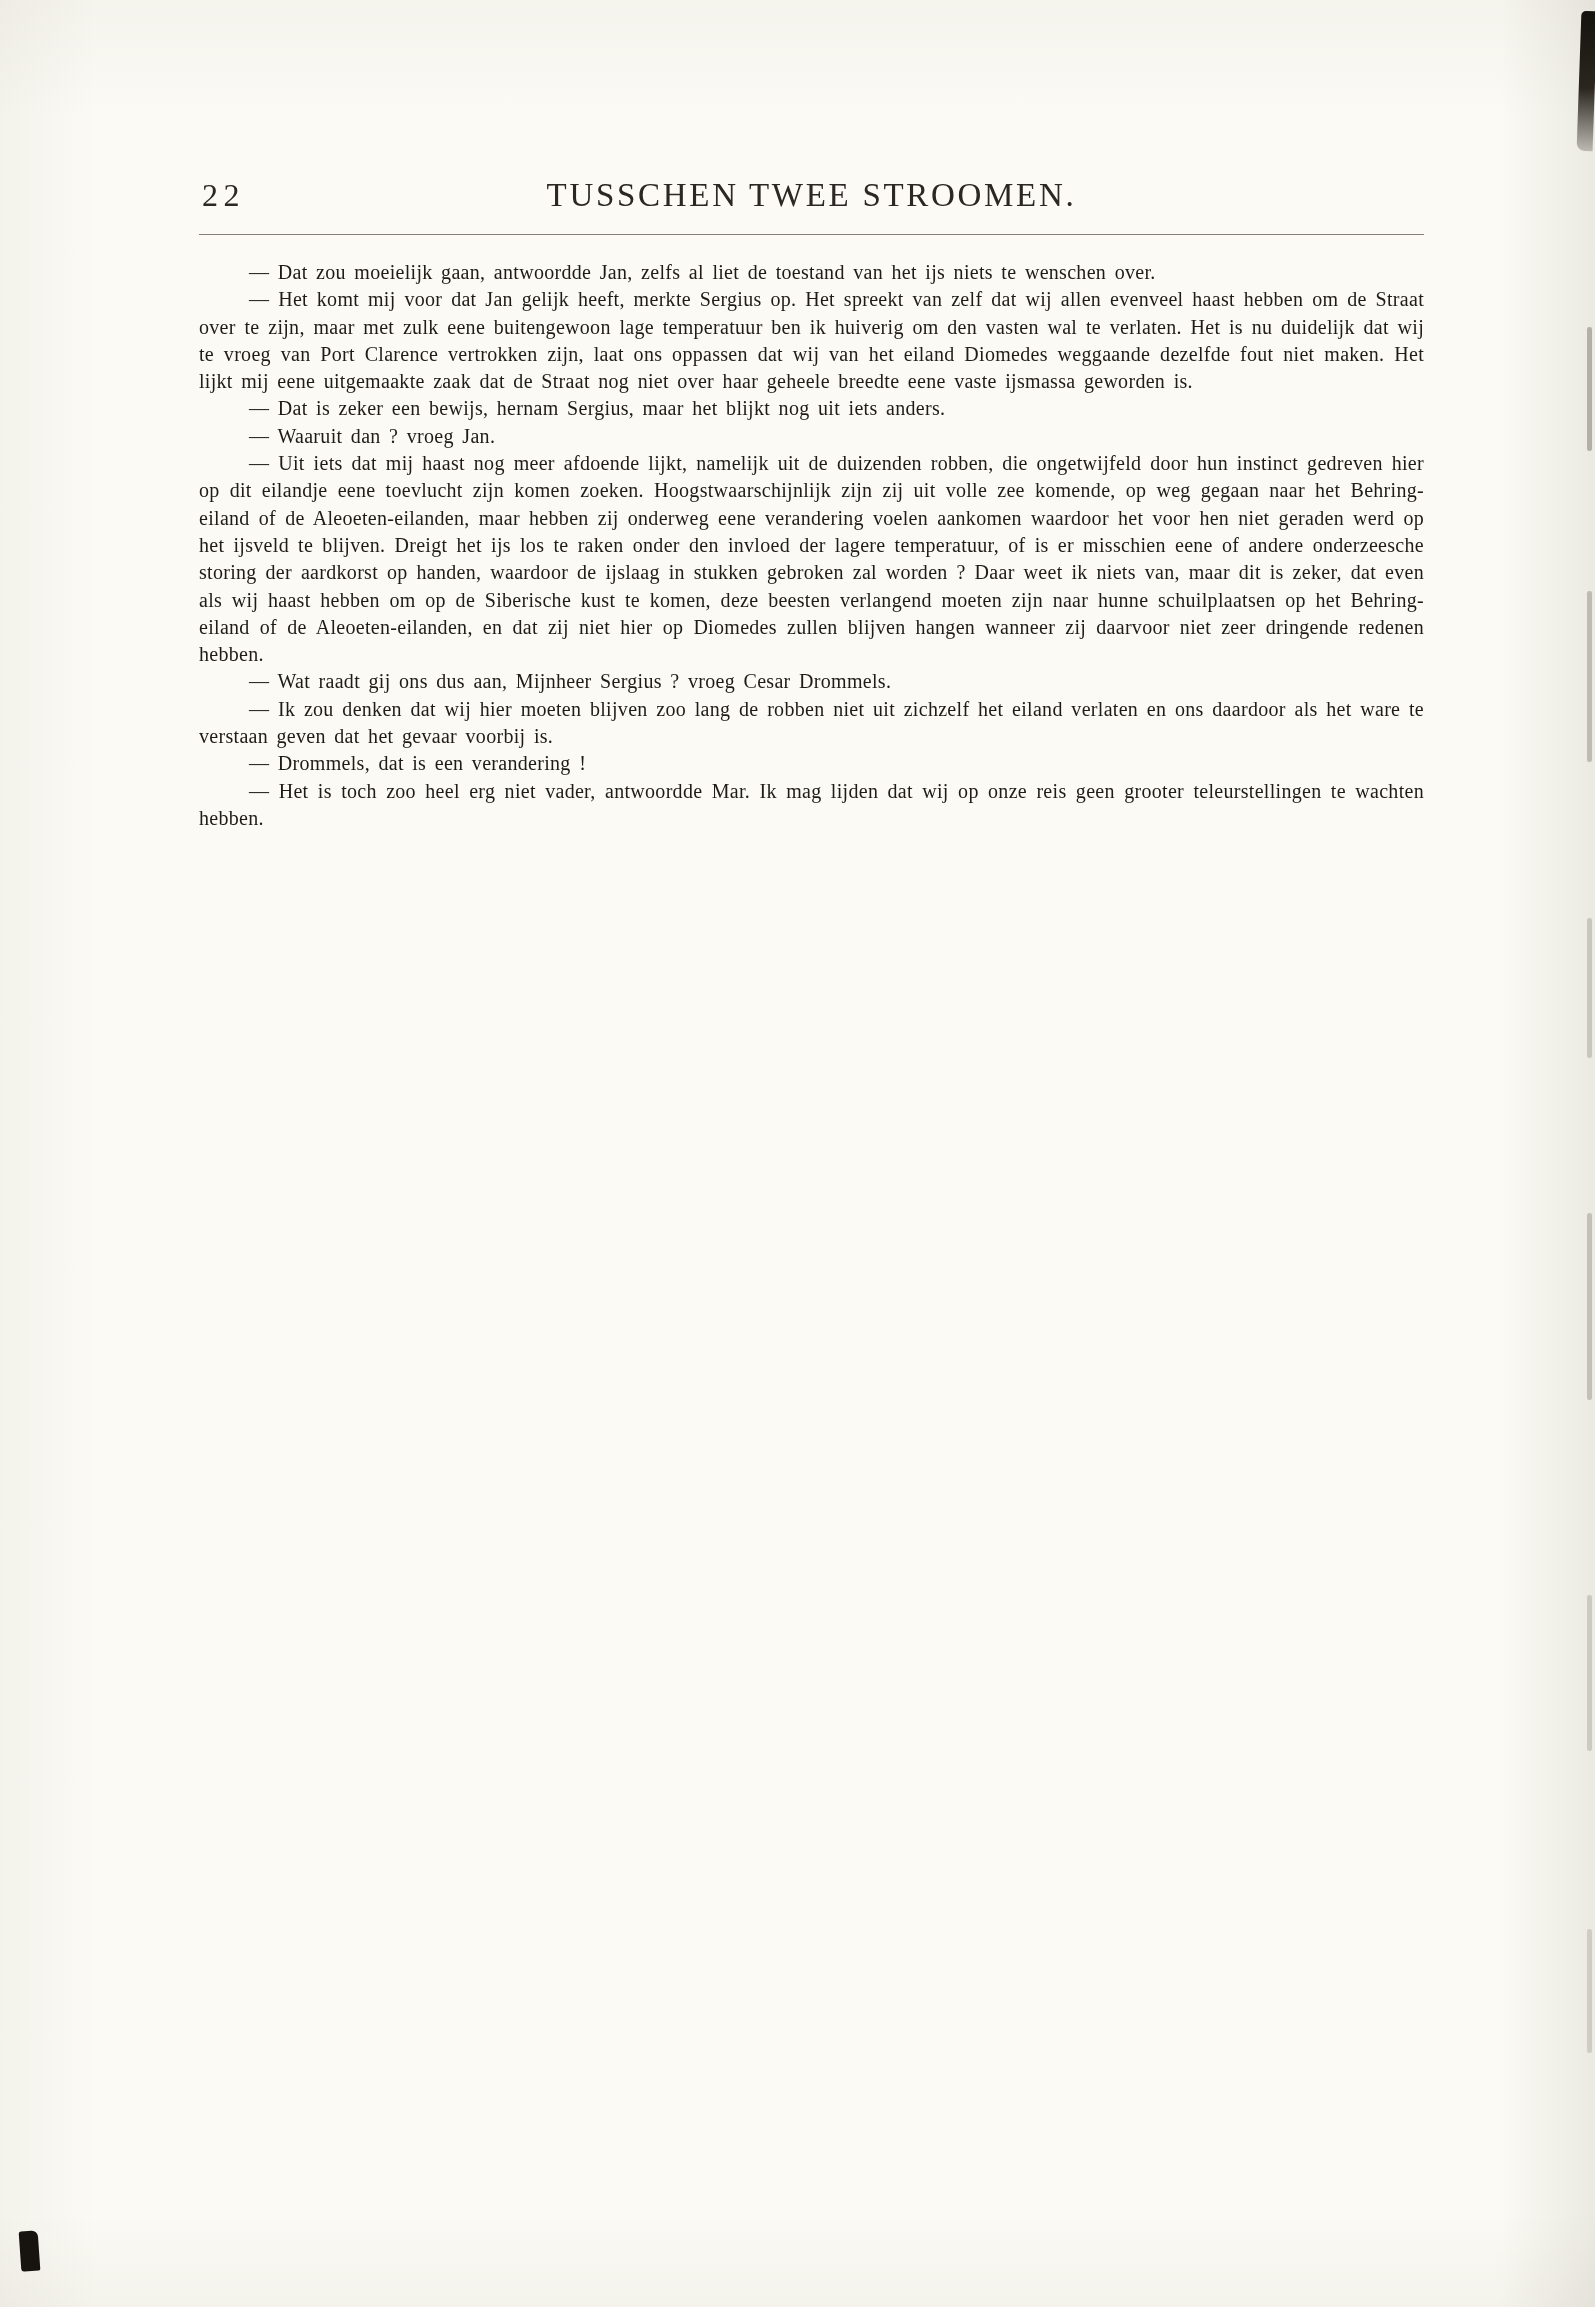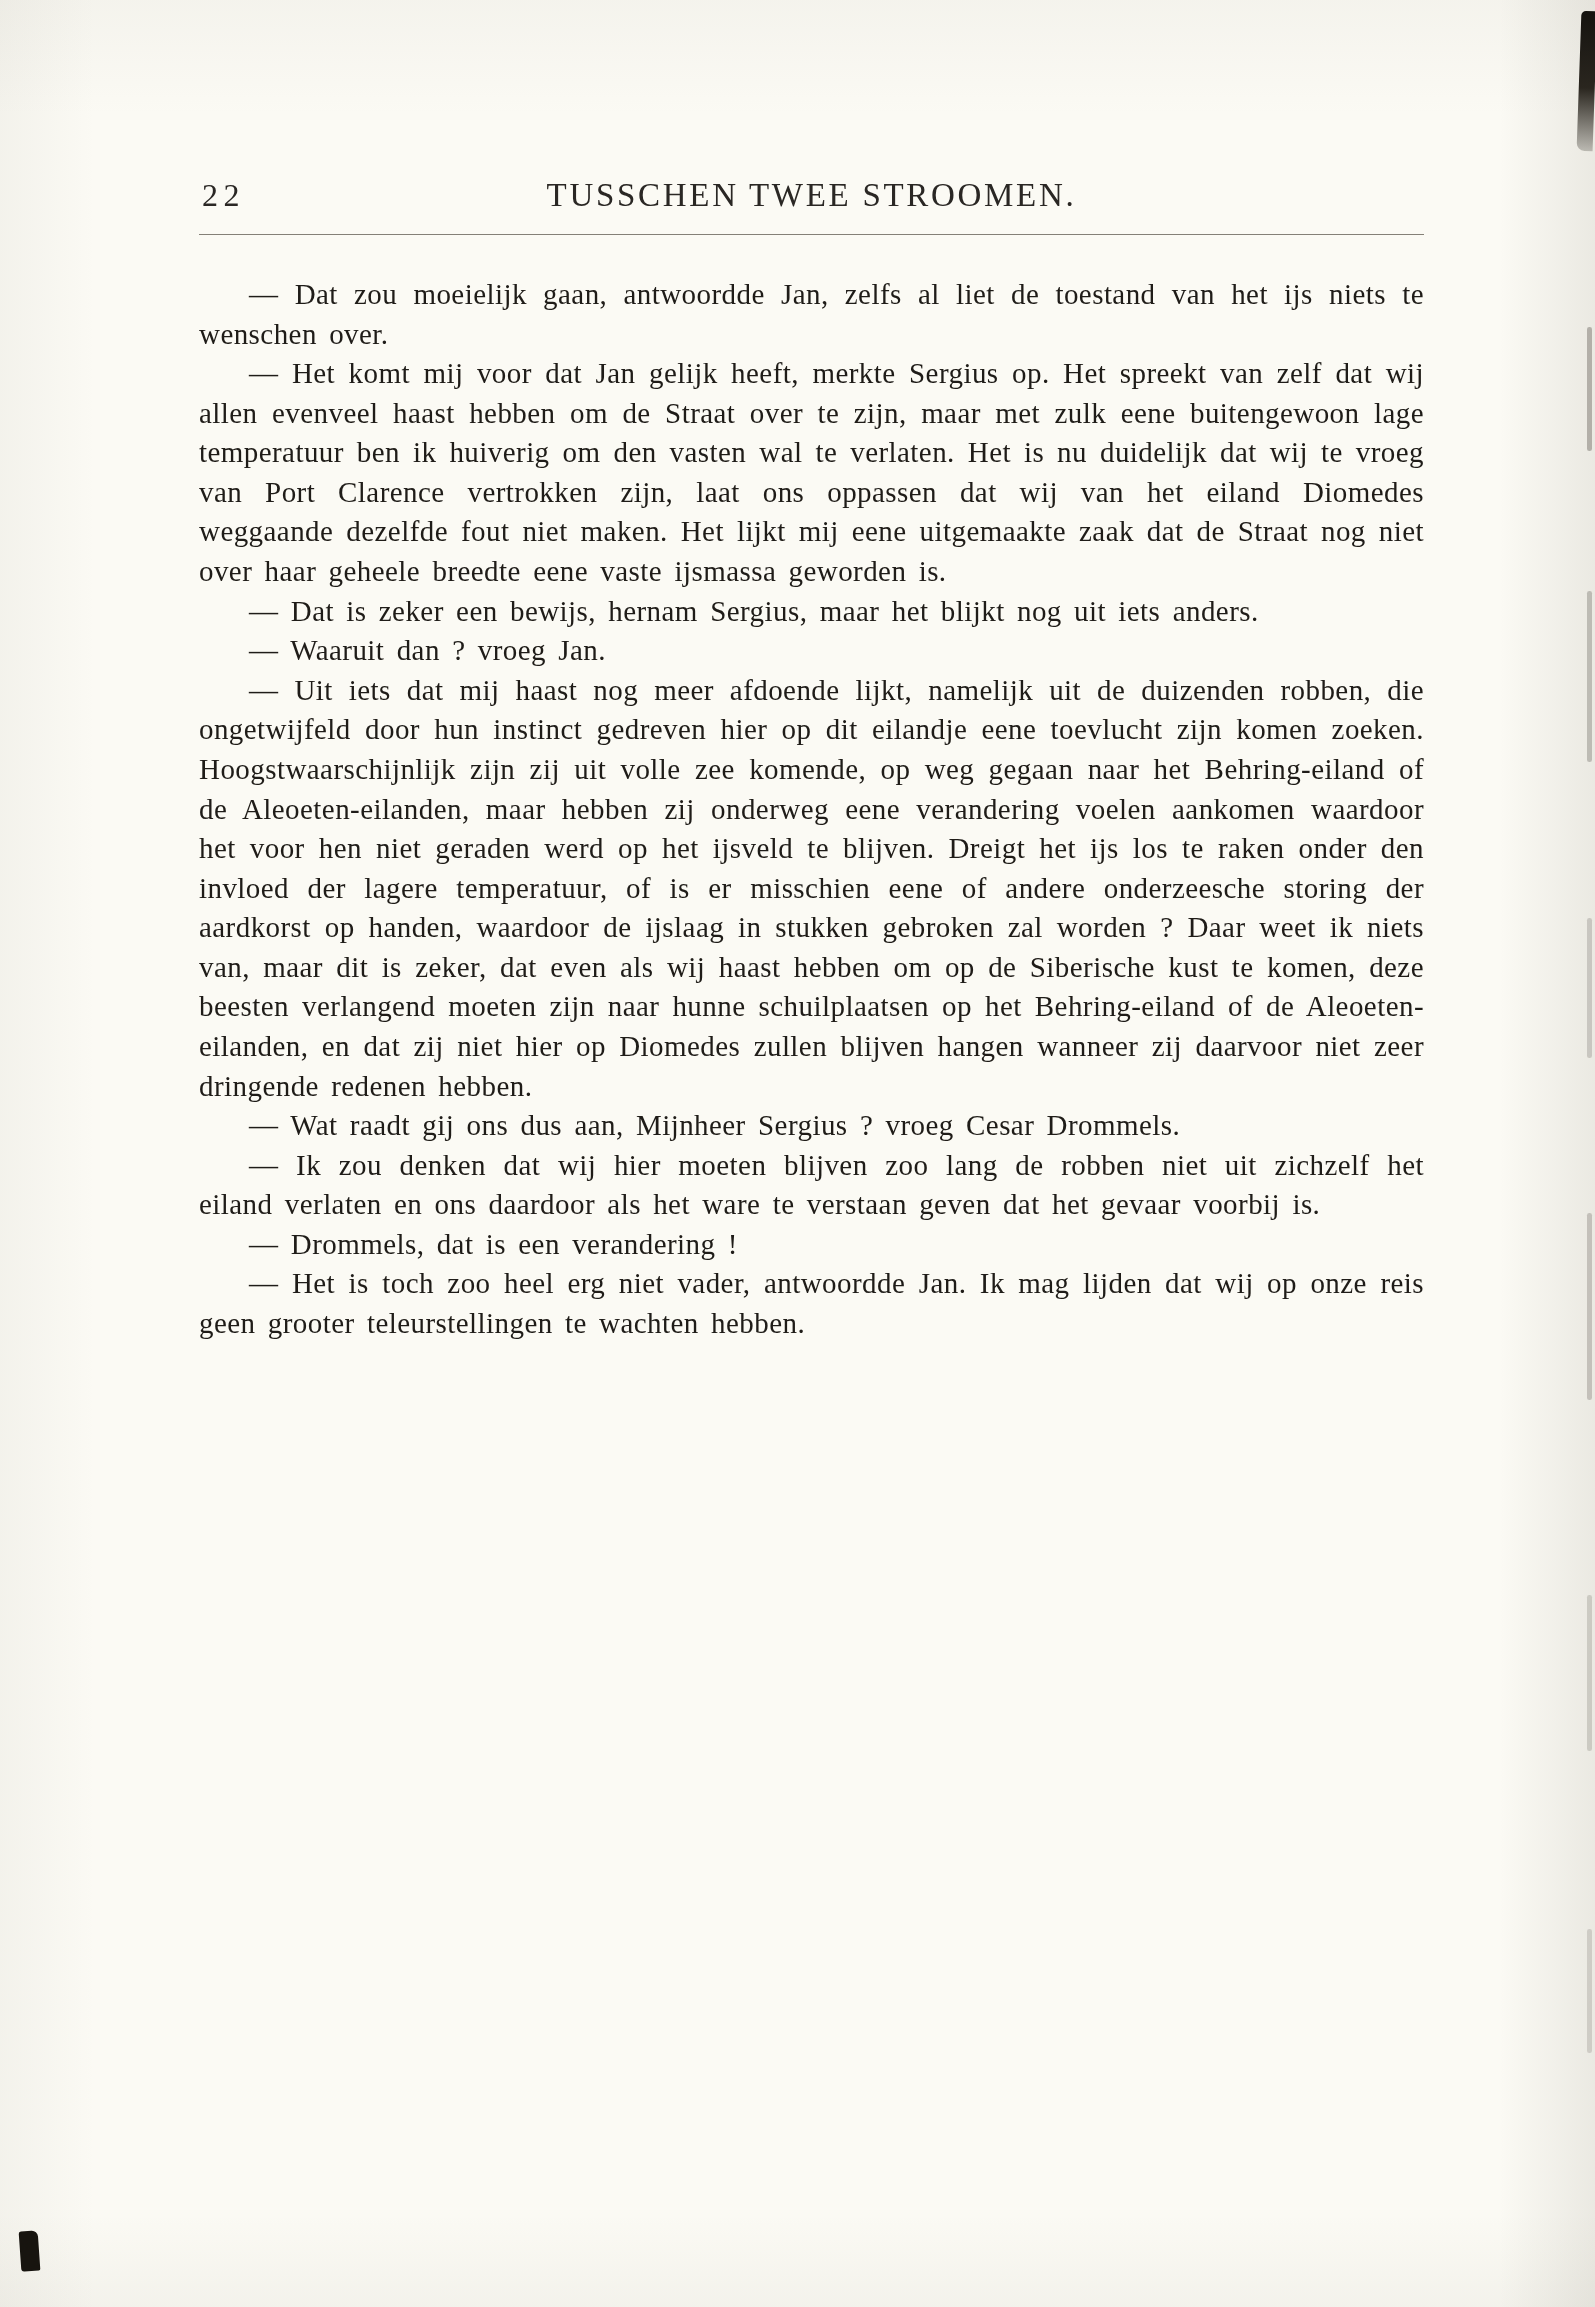--- a/index.html
+++ b/index.html
@@ -53,22 +53,22 @@
     color: #2a2724;
     font-weight: 400;
   }
   .header-rule {
     border: none;
     border-top: 1.6px solid #6e6a60;
     margin: 20px 0 0 0;
     opacity: 0.85;
   }
   .body-text {
-    margin-top: 40px;
-    font-size: 29px;
+    margin-top: 24px;
+    font-size: 20px;
     line-height: 1.365;
     text-align: justify;
     word-spacing: 0.16em;
     letter-spacing: 0.015em;
     color: #1f1c18;
   }
   .body-text p {
     margin: 0;
     text-indent: 50px;
   }
@@ -124,21 +124,21 @@
 
   <div class="body-text">
     <p>— Dat zou moeielijk gaan, antwoordde Jan, zelfs al liet de toestand van het ijs niets te wenschen over.</p>
     <p>— Het komt mij voor dat Jan gelijk heeft, merkte Sergius op. Het spreekt van zelf dat wij allen evenveel haast hebben om de Straat over te zijn, maar met zulk eene buitengewoon lage temperatuur ben ik huiverig om den vasten wal te verlaten. Het is nu duidelijk dat wij te vroeg van Port Clarence vertrokken zijn, laat ons oppassen dat wij van het eiland Diomedes weggaande dezelfde fout niet maken. Het lijkt mij eene uitgemaakte zaak dat de Straat nog niet over haar geheele breedte eene vaste ijsmassa geworden is.</p>
     <p>— Dat is zeker een bewijs, hernam Sergius, maar het blijkt nog uit iets anders.</p>
     <p>— Waaruit dan ? vroeg Jan.</p>
     <p>— Uit iets dat mij haast nog meer afdoende lijkt, namelijk uit de duizenden robben, die ongetwijfeld door hun instinct gedreven hier op dit eilandje eene toevlucht zijn komen zoeken. Hoogstwaarschijnlijk zijn zij uit volle zee komende, op weg gegaan naar het Behring-eiland of de Aleoeten-eilanden, maar hebben zij onderweg eene verandering voelen aankomen waardoor het voor hen niet geraden werd op het ijsveld te blijven. Dreigt het ijs los te raken onder den invloed der lagere temperatuur, of is er misschien eene of andere onderzeesche storing der aardkorst op handen, waardoor de ijslaag in stukken gebroken zal worden ? Daar weet ik niets van, maar dit is zeker, dat even als wij haast hebben om op de Siberische kust te komen, deze beesten verlangend moeten zijn naar hunne schuilplaatsen op het Behring-eiland of de Aleoeten-eilanden, en dat zij niet hier op Diomedes zullen blijven hangen wanneer zij daarvoor niet zeer dringende redenen hebben.</p>
     <p>— Wat raadt gij ons dus aan, Mijnheer Sergius ? vroeg Cesar Drommels.</p>
     <p>— Ik zou denken dat wij hier moeten blijven zoo lang de robben niet uit zichzelf het eiland verlaten en ons daardoor als het ware te verstaan geven dat het gevaar voorbij is.</p>
     <p>— Drommels, dat is een verandering !</p>
-    <p>— Het is toch zoo heel erg niet vader, antwoordde Jan. Ik mag lijden dat wij op onze reis geen grooter teleurstellingen te wachten hebben.</p>
+    <p>— Het is toch zoo heel erg niet vader, antwoordde Mar. Ik mag lijden dat wij op onze reis geen grooter teleurstellingen te wachten hebben.</p>
   </div>
 
 </div>
 
 <div class="artifact artifact-top-right"></div>
 <div class="artifact edge-streak streak-1"></div>
 <div class="artifact edge-streak streak-2"></div>
 <div class="artifact edge-streak streak-3"></div>
 <div class="artifact edge-streak streak-4"></div>
 <div class="artifact edge-streak streak-5"></div>

